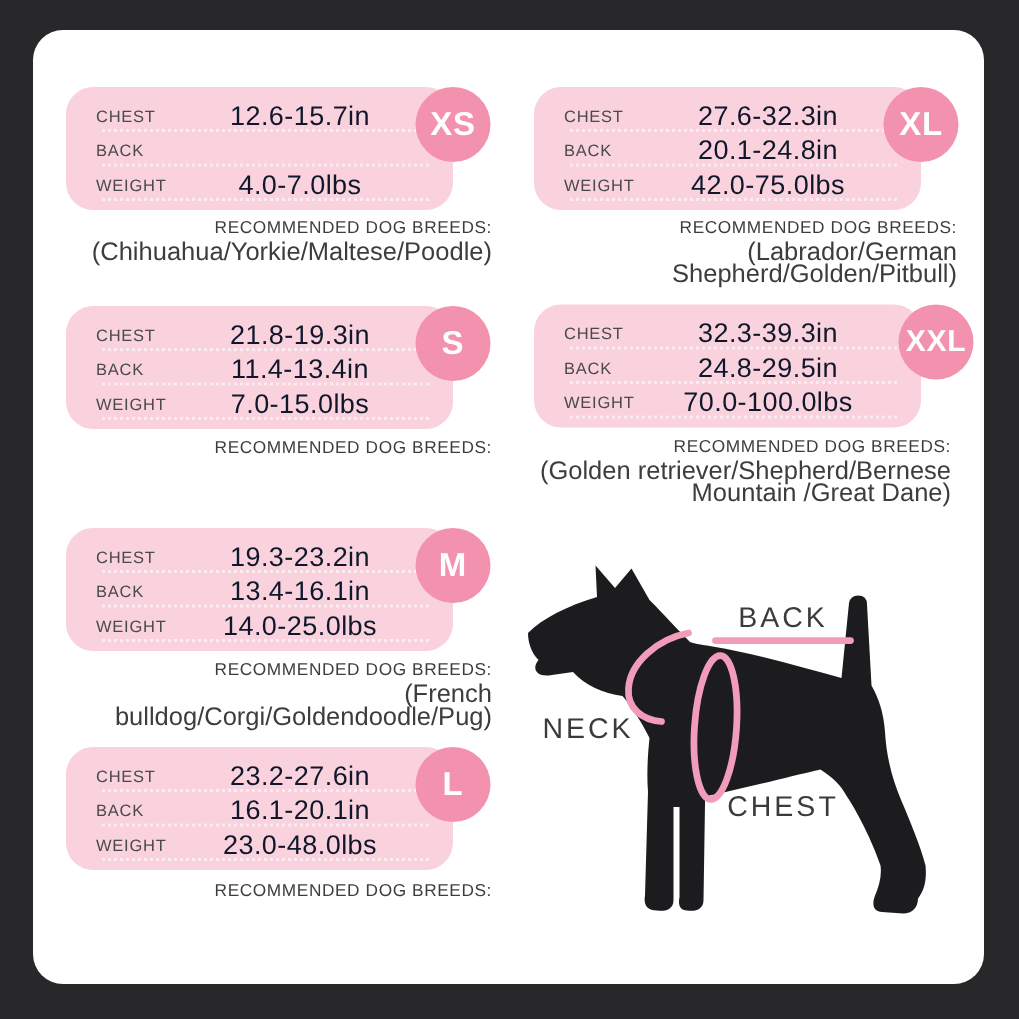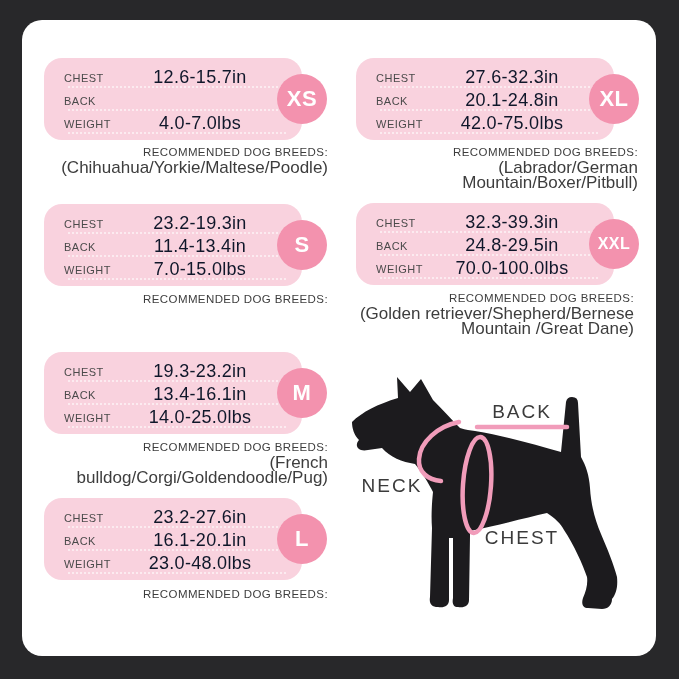--- a/index.html
+++ b/index.html
@@ -28,26 +28,26 @@
   }
   .lbl{
     width:58px;flex:0 0 58px;font-size:11px;letter-spacing:0.5px;
     color:#4a4a4a;z-index:1;
   }
   .val{
     flex:1;text-align:center;font-size:18px;letter-spacing:0.3px;
     color:#0f172a;z-index:1;white-space:nowrap;padding-right:10px;
   }
   .badge{
-    position:absolute;left:233px;top:16px;width:50px;height:50px;
+    position:absolute;left:233px;top:0;width:50px;height:50px;
     border-radius:50%;background:#f392ae;color:#ffffff;
     display:flex;align-items:center;justify-content:center;
     font-size:22px;font-weight:bold;letter-spacing:0.5px;z-index:2;
   }
-  .badge.small-text{font-size:16px;}
+  .badge.small-text{font-size:20px;margin-left:10px;}
   .breeds{
     position:absolute;text-align:right;color:#3d3d3d;
   }
   .breeds-title{font-size:11.5px;letter-spacing:0.4px;line-height:15px;}
   .breeds-list{font-size:17px;line-height:15px;}
   
   .pos-xs  .card{left:44px;top:58px;}
   .pos-xs  .breeds{left:18px;top:145px;width:310px;}
   .pos-s   .card{left:44px;top:204px;}
   .pos-s   .breeds{left:18px;top:292px;width:310px;}
@@ -90,21 +90,21 @@
   <div class="breeds">
     <div class="breeds-title">RECOMMENDED DOG BREEDS:</div>
     <div class="breeds-list">(Chihuahua/Yorkie/Maltese/Poodle)</div>
   </div>
 </section>
 
 <section class="size-block pos-s">
   <div class="card">
     <div class="row">
       <span class="lbl">CHEST</span>
-      <span class="val">23.2-19.3in</span>
+      <span class="val">21.8-19.3in</span>
     </div>
     <div class="row">
       <span class="lbl">BACK</span>
       <span class="val">11.4-13.4in</span>
     </div>
     <div class="row">
       <span class="lbl">WEIGHT</span>
       <span class="val">7.0-15.0lbs</span>
     </div>
     <div class="badge">S</div>
@@ -168,21 +168,21 @@
       <span class="val">20.1-24.8in</span>
     </div>
     <div class="row">
       <span class="lbl">WEIGHT</span>
       <span class="val">42.0-75.0lbs</span>
     </div>
     <div class="badge">XL</div>
   </div>
   <div class="breeds">
     <div class="breeds-title">RECOMMENDED DOG BREEDS:</div>
-    <div class="breeds-list">(Labrador/German Mountain/Boxer/Pitbull)</div>
+    <div class="breeds-list">(Labrador/German Shepherd/Golden/Pitbull)</div>
   </div>
 </section>
 
 <section class="size-block pos-xxl">
   <div class="card">
     <div class="row">
       <span class="lbl">CHEST</span>
       <span class="val">32.3-39.3in</span>
     </div>
     <div class="row">

